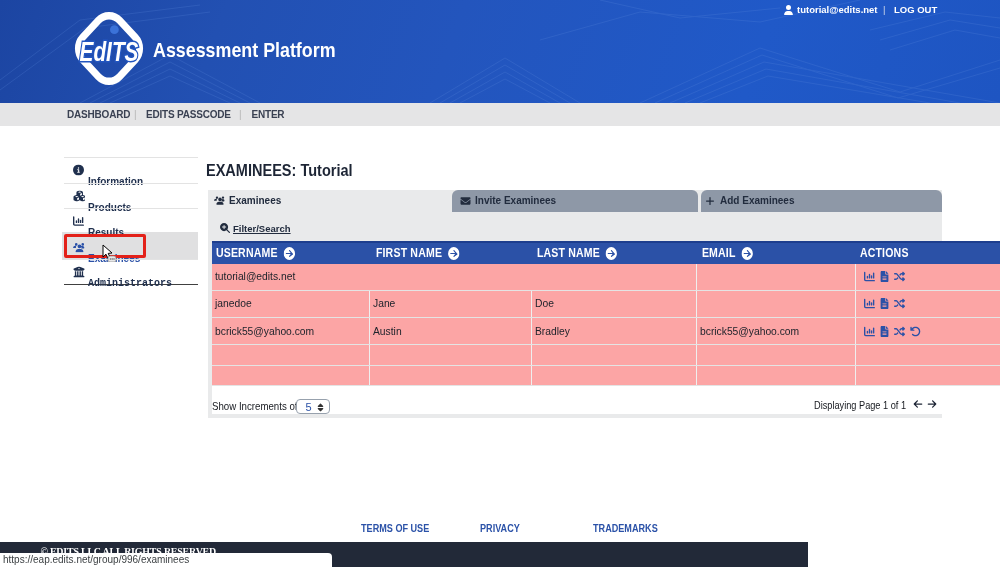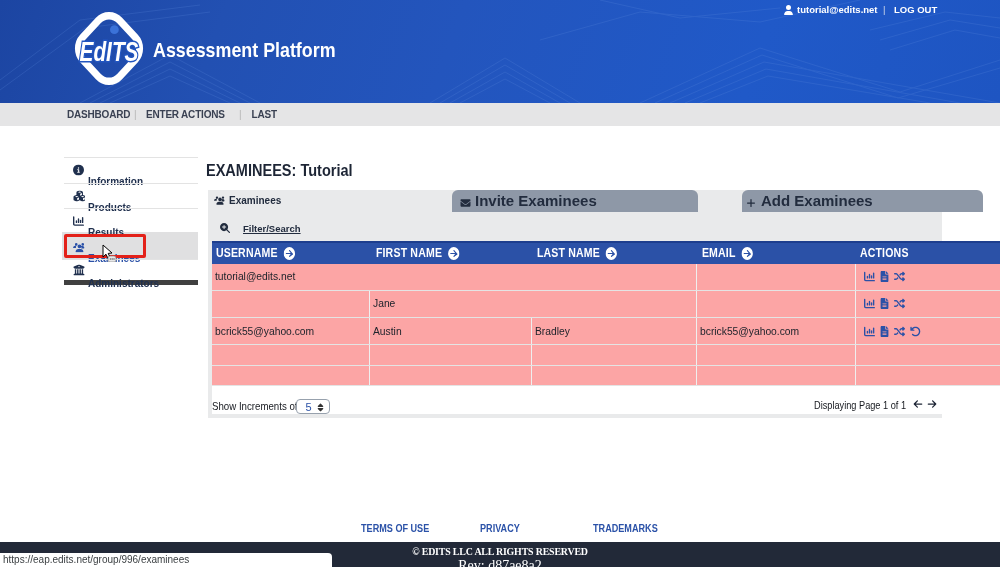--- a/index.html
+++ b/index.html
@@ -14,37 +14,37 @@
 #account span { position:absolute; top:0; }
 
 #navbar { position:absolute; left:0; top:103px; width:1000px; height:23px; background:#e5e5e6;
   font-size:10px; font-weight:bold; color:#3a4152; letter-spacing:-0.2px; line-height:23px;padding-left:28px; }
 #navbar span.item { position:absolute; top:0; }
 #navbar span.bar { position:absolute; top:0; color:#b6b6b6; font-weight:normal; }
 
 #sidebar { position:absolute; left:64px; top:157px; width:134px; }
 .sideitem { position:relative; height:25.6px; border-top:1px solid #e3e3e3; color:#20304e;
   font-size:10px; font-weight:bold; line-height:25.6px; white-space:nowrap; }
-.sideitem:last-child { border-bottom:5px solid #404040; }
+.sideitem:last-child { border-bottom:1px solid #404040;font-family:Liberation Mono, monospace; }
 .sideitem svg { position:absolute; left:9px; top:50%; transform:translateY(-50%); }
 .sideitem .lbl { position:absolute; left:24px;margin-top:11px; }
 #exrow { position:absolute; left:62px; top:232px; width:136px; height:28px; background:#e0e0e1; }
 #redbox { position:absolute; left:64px; top:233.5px; width:82px; height:24px; border:3px solid #e32119; border-radius:2px; }
 
 #pagetitle { position:absolute; left:206px; top:160.5px; font-size:16.5px; font-weight:bold; color:#1d2535; letter-spacing:0px; transform:scaleX(0.88); transform-origin:0 0; }
 
 #panel { position:absolute; left:208px; top:190px; width:733.5px; height:228px; background:#e9eaeb; }
 .graytab { position:absolute; top:0; height:22px; background:#8e98a7; border-radius:6px 6px 0 0;
-  color:#222c3e; font-size:15px; font-weight:bold; line-height:22px; }
+  color:#222c3e; font-size:10px; font-weight:bold; line-height:22px; }
 .graytab svg { vertical-align:-2px; }
 #tab-invite { left:244px; width:246px; }
-#tab-add { left:493px; width:240.5px;margin-left:41px; }
+#tab-add { left:493px; width:240.5px; }
 #activetab { position:absolute; left:6px; top:5px; color:#222c3e; font-size:10px; font-weight:bold; }
 #filter { position:absolute; left:12px; top:33px; color:#222c3e; font-size:9.5px; font-weight:bold; }
-#filter .txt { text-decoration:underline; margin-left:13px; }
+#filter .txt { text-decoration:underline; margin-left:3px; }
 
 #tbl { position:absolute; left:211.5px; top:241px; width:847px; background:#fca5a5; }
 #thead { height:22.5px; background:#2b51a7; border-top:2px solid #1d3e8e; color:#fff; position:relative; }
 .th { position:absolute; top:0; height:20.5px; line-height:20.5px; font-size:12px; font-weight:bold; letter-spacing:0.2px; padding-left:1px; white-space:nowrap; transform:scaleX(0.88); transform-origin:0 0; }
 .th svg { vertical-align:-2.5px; margin-left:3px; }
 .trow { position:relative; border-bottom:1px solid #e4e4e4; }
 .trow.data { height:27.3px; }
 .trow.empty { height:20.3px; }
 .td { position:absolute; top:0; bottom:0; border-left:1px solid #efefef; font-size:10.3px; color:#20242c; padding-left:3.5px; display:flex; align-items:center; }
 .td.first { border-left:none; }
@@ -53,22 +53,22 @@
 .icons { display:flex; gap:5px; align-items:center; padding-left:4px; }
 #pagerow { position:relative; height:28.5px; background:#fff; font-size:10.2px; color:#15181e; }
 #showinc { position:absolute; left:0px; top:15px; transform:scaleX(0.95); transform-origin:0 0; }
 #selbox { position:absolute; left:84px; top:13px; width:34px; height:15.5px; border:1px solid #97a1ad; border-radius:4px; background:#fff; }
 #selbox .num { position:absolute; left:9px; top:1.5px; font-size:11px; color:#2b51a7; }
 #selbox svg { position:absolute; right:5px; top:3.5px; }
 #pageinfo { position:absolute; left:602px; top:14.5px; font-size:10px; transform:scaleX(0.92); transform-origin:0 0; }
 .parrow { position:absolute; top:13px; }
 
 .flink { position:absolute; top:522.5px; color:#2b52a8; font-size:10px; font-weight:bold; letter-spacing:0px; transform:scaleX(0.91); transform-origin:0 0; }
-#darkfooter { position:absolute; left:0; top:541.5px; width:1000px; height:25.5px; background:#222938;
-  color:#fff; text-align:center; font-family:"Liberation Serif", serif; }
+#darkfooter { position:absolute; left:0; top:541.5px; width:808px; height:25.5px; background:#222938;
+  color:#fff; font-family:"Liberation Serif", serif; }
 #darkfooter .l1 { font-size:11px; font-weight:bold; margin-top:3.5px; letter-spacing:-0.2px; transform:scaleX(0.9); }
 #darkfooter .l2 { font-size:14px; margin-top:0.5px; }
 #statusbar { position:absolute; left:0px; top:553px; width:332px; height:14px; background:#fff;
   border-radius:0 4px 0 0; font-size:10px; color:#3c4043; line-height:14px; padding-left:3px; }
 </style>
 </head>
 <body>
 <svg width="0" height="0" style="position:absolute;">
   <defs>
     <symbol id="icchart" viewBox="0 0 512 512">
@@ -124,23 +124,23 @@
       </svg>
     <span style="left:797px;">tutorial@edits.net</span>
       <span style="left:883px;color:#cfd8ea;font-weight:normal;">|</span>
       <span style="left:894px;text-align:right;">LOG OUT</span>
   </div>
 </div>
 
 <div id="navbar">
   <span class="item" style="left:67px;">DASHBOARD</span>
   <span class="bar" style="left:134px;">|</span>
-  <span class="item" style="left:146px;">ENTER ACTIONS</span>
+  <span class="item" style="left:146px;">EDITS PASSCODE</span>
   <span class="bar" style="left:239px;">|</span>
-  <span class="item" style="left:251.5px;">LAST</span>
+  <span class="item" style="left:251.5px;">ENTER</span>
 </div>
 
 <div id="exrow"></div>
 <div id="sidebar">
   <div class="sideitem">
     <svg width="11" height="11" viewBox="0 0 512 512" fill="#20304e">
         <path d="M256 512A256 256 0 1 0 256 0a256 256 0 1 0 0 512zM216 336h24V272H216c-13.3 0-24-10.7-24-24s10.7-24 24-24h48c13.3 0 24 10.7 24 24v88h8c13.3 0 24 10.7 24 24s-10.7 24-24 24H216c-13.3 0-24-10.7-24-24s10.7-24 24-24zm40-208a32 32 0 1 1 0 64 32 32 0 1 1 0-64z"></path>
       </svg>
     <span class="lbl">Information</span>
   </div>
@@ -230,21 +230,23 @@
             <svg width="9" height="11" viewBox="0 0 384 512" fill="#2b51a7">
               <use href="#icfile"></use>
             </svg>
             <svg width="11" height="11" viewBox="0 0 512 512" fill="#2b51a7">
               <use href="#icrand"></use>
             </svg>
           </span>
         </div>
     </div>
     <div class="trow data">
+      <div class="td first c0">janedoe</div>
       <div class="td c1">Jane</div>
+      <div class="td c2">Doe</div>
       <div class="td c3"></div>
       <div class="td c4">
           <span class="icons">
             <svg width="11" height="11" viewBox="0 0 512 512" fill="#2b51a7">
               <use href="#icchart"></use>
             </svg>
             <svg width="9" height="11" viewBox="0 0 384 512" fill="#2b51a7">
               <use href="#icfile"></use>
             </svg>
             <svg width="11" height="11" viewBox="0 0 512 512" fill="#2b51a7">

